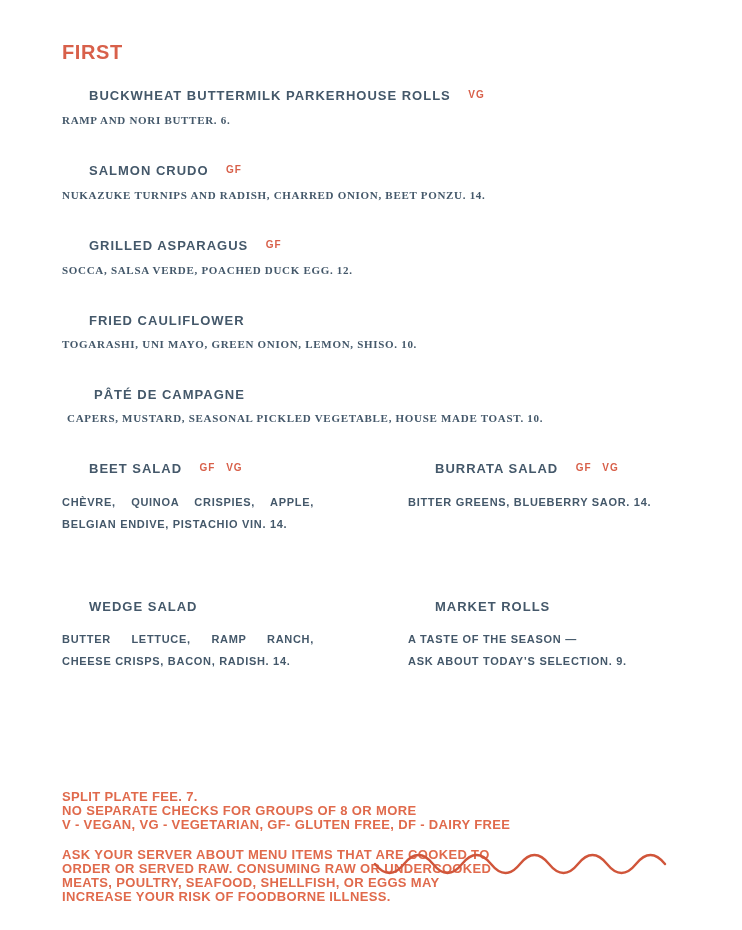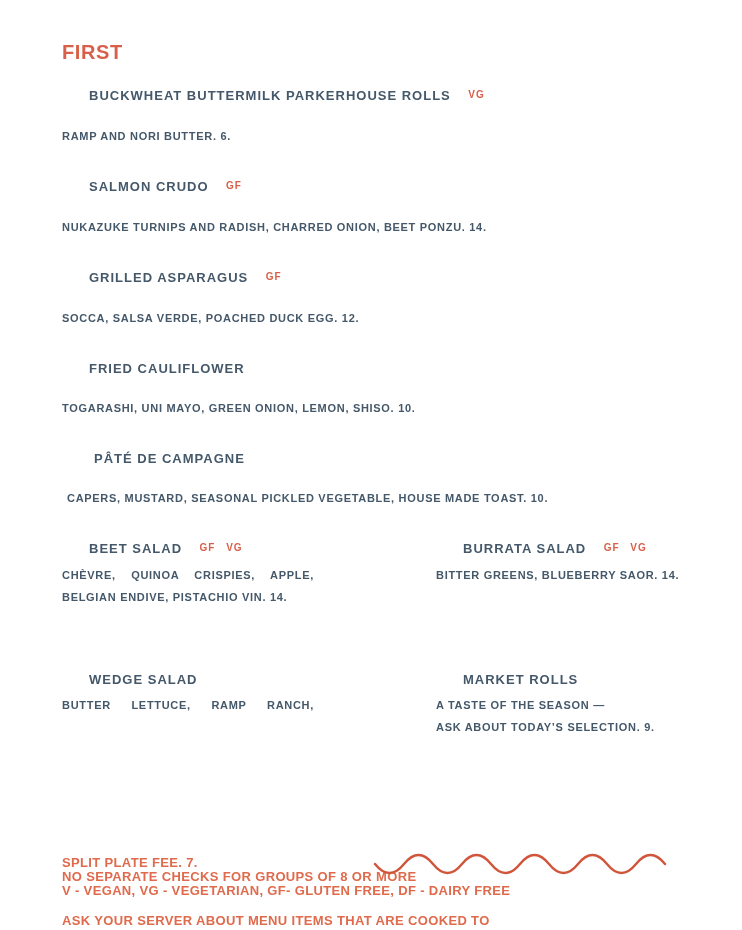--- a/index.html
+++ b/index.html
@@ -39,32 +39,33 @@
     margin-left: 13px;
     position: relative;
     top: -2px;
   }
   .tags:empty { display: none; }
   .item-desc {
     color: #44586A;
     font-size: 11px;
     letter-spacing: 0.7px;
     line-height: 18px;
-    margin-top: 21px;
+    margin-top: 5px;
+    font-family: Liberation Serif, serif;
   }
   .col-left { width: 346px; flex: 0 0 346px; }
   .col-right { flex: 1; }
-  .row { display: flex; margin-bottom: 30px; gap: 28px; }
+  .row { display: flex; margin-bottom: 30px; }
   .desc-line {
     color: #44586A;
     font-size: 11px;
     letter-spacing: 0.7px;
     line-height: 22px;
   }
-  .desc-line.first { margin-top: 5px; }
+  .desc-line.first { margin-top: 12px; }
   .desc-line.stretch {
     width: 252px;
     text-align: justify;
     text-align-last: justify;
   }
   .desc-line:empty { display: none; }
   .footer { margin-top: 86px; }
   .fine-print {
     color: #E06A4C;
     font-size: 13px;
@@ -151,20 +152,21 @@
   </div>
 
   <div class="row">
     <div class="col-left">
       <div class="item row-item">
         <div class="item-title-row">
           <span class="item-name">WEDGE SALAD</span>
           
         </div>
         <div class="desc-line first stretch">BUTTER LETTUCE, RAMP RANCH,</div>
+        <div class="desc-line">CHEESE CRISPS, BACON, RADISH. 14.</div>
       </div>
     </div>
     <div class="col-right">
       <div class="item row-item">
         <div class="item-title-row">
           <span class="item-name">MARKET ROLLS</span>
           
         </div>
         <div class="desc-line first">A TASTE OF THE SEASON —</div>
         <div class="desc-line">ASK ABOUT TODAY’S SELECTION. 9.</div>

